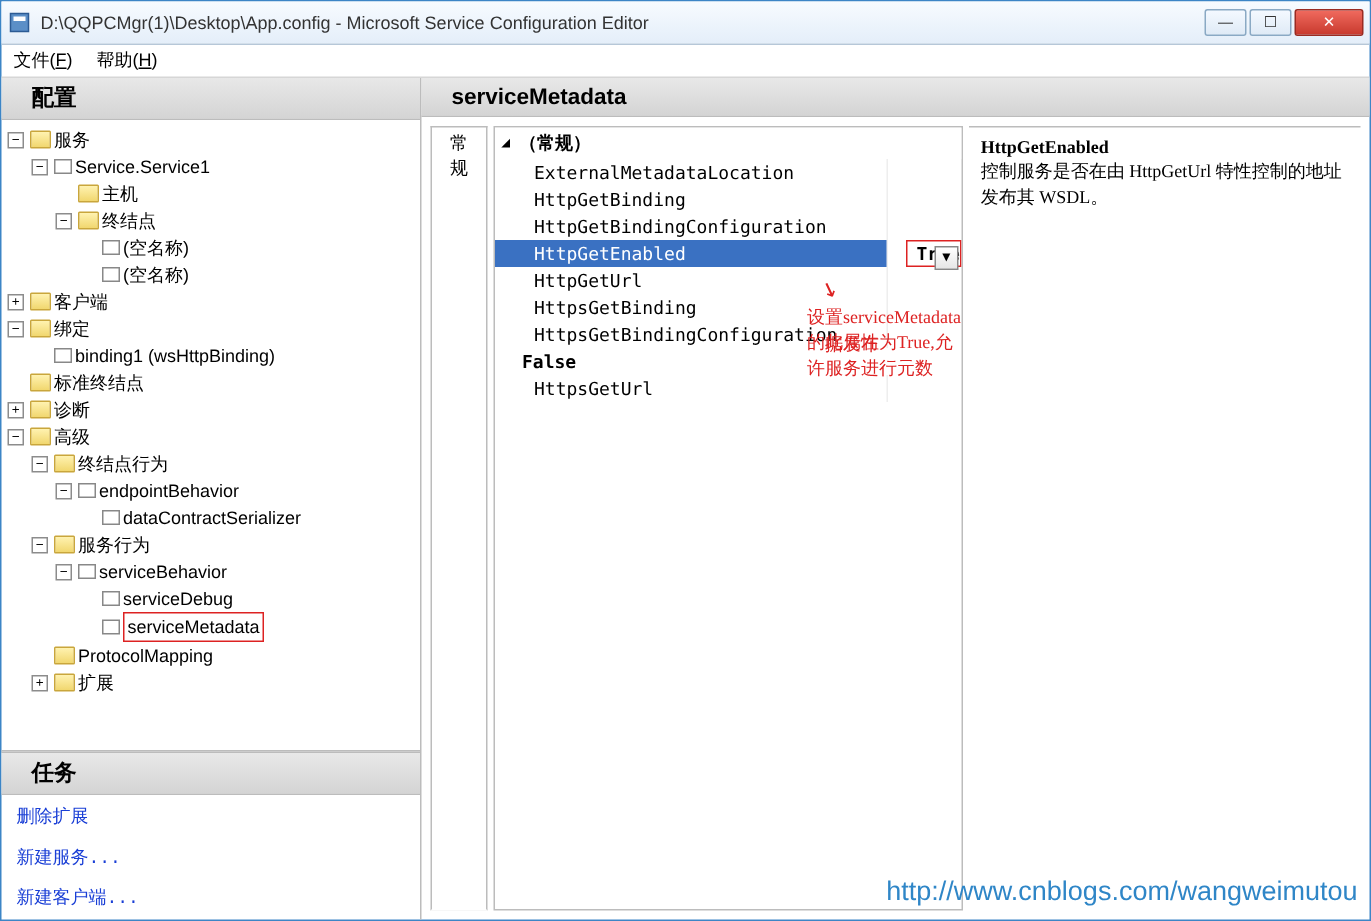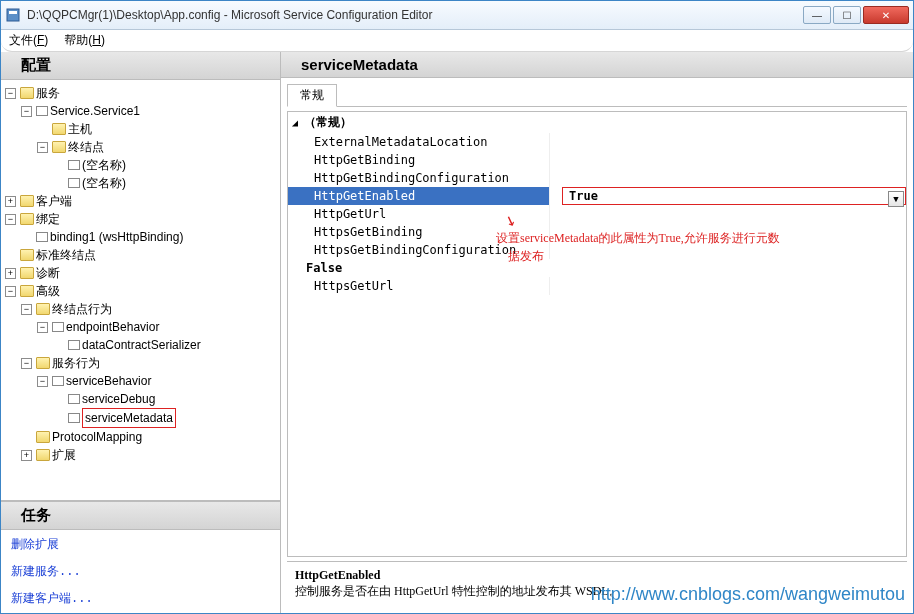--- a/index.html
+++ b/index.html
@@ -4,40 +4,40 @@
 <style>
 * { box-sizing: border-box; margin: 0; padding: 0; }
 body { font-family: "Microsoft YaHei", SimSun, Tahoma, sans-serif; font-size: 12px; background: #fff; overflow: hidden; }
 .window { width: 914px; height: 614px; border: 1px solid #3c85c6; display: flex; flex-direction: column; }
 .titlebar { height: 28px; background: linear-gradient(#f7fbff,#e4eef9); display: flex; align-items: center; padding: 14px 4px; border-bottom: 1px solid #b6c7d8; }
 .titlebar .icon { width: 16px; height: 16px; margin-right: 6px; }
 .titlebar .title { flex: 1; color: #333; font-size: 12px; }
 .win-btns { display: flex; gap: 2px; }
 .win-btn { width: 28px; height: 18px; border: 1px solid #8aa9c4; background: linear-gradient(#f4f9ff,#dfeaf6); border-radius: 2px; display: flex; align-items: center; justify-content: center; font-size: 10px; color: #333; }
 .win-btn.close { width: 46px; background: linear-gradient(#f06a5e,#c83a2e); color: #fff; border-color: #9a2b22; }
-.menubar { height: 22px; display: flex; align-items: center; padding: 0 8px; gap: 16px; border-bottom: 1px solid #d6d6d6; border-radius: 11px; }
+.menubar { height: 22px; display: flex; align-items: center; padding: 0 8px; gap: 16px; border-bottom: 1px solid #d6d6d6; }
 .menubar span u { text-decoration: underline; }
 .body { flex: 1; display: flex; min-height: 0; }
 .left { width: 280px; border-right: 1px solid #bcbcbc; display: flex; flex-direction: column; min-height: 0; }
 .panel-hdr { background: linear-gradient(#e8e8e8,#d4d4d4); border-bottom: 1px solid #bcbcbc; font-weight: bold; font-size: 15px; padding: 4px 20px; }
 .tree-wrap { flex: 1; overflow: auto; border-bottom: 1px solid #bcbcbc; padding: 4px 0; }
 .tree ul { list-style: none; padding-left: 16px; }
 .tree > ul { padding-left: 4px; }
 .tree li { white-space: nowrap; line-height: 18px; }
 .node { display: flex; align-items: center; gap: 2px; }
 .exp { width: 11px; height: 11px; border: 1px solid #8c8c8c; display: inline-flex; align-items: center; justify-content: center; font-size: 9px; line-height: 1; cursor: pointer; background: #fff; margin-right: 2px; }
 .exp.none { border: none; }
 .folder { width: 14px; height: 12px; background: linear-gradient(#fff2b0,#f1d76f); border: 1px solid #c9a63c; border-radius: 1px; display: inline-block; }
 .leaf-icon { width: 12px; height: 10px; border: 1px solid #888; background: #fff; display: inline-block; }
 .sel { border: 1px solid #d22; padding: 0 2px; }
 .tasks { border-top: 1px solid #bcbcbc; }
 .task-body { padding: 6px 10px; display: flex; flex-direction: column; gap: 10px; }
 .task-body a { color: #1a3fd6; text-decoration: none; font-family: Liberation Mono, monospace; }
 .right { flex: 1; display: flex; flex-direction: column; min-height: 0; }
-.content { flex: 1; display: flex; flex-direction: column; padding: 6px; gap: 4px; min-height: 0; }
+.content { flex: 1; display: flex; padding: 6px; gap: 4px; min-height: 0; }
 .tabset { display: flex; border-bottom: 1px solid #bcbcbc; }
 .tab { border: 1px solid #bcbcbc; border-bottom: 1px solid #fff; background: #fff; padding: 2px 12px; margin-bottom: -1px; font-family: SimSun, serif; }
 .propgrid { flex: 1; border: 1px solid #bcbcbc; display: flex; flex-direction: column; min-height: 0; position: relative; font-family: Consolas, SimSun, monospace; }
 .pg-rows { flex: 1; overflow: hidden; }
 .pg-cat { display: flex; align-items: center; background: #fff; padding: 2px 4px; font-weight: bold; }
 .pg-cat .tri { margin-right: 6px; font-size: 10px; }
 .pg-row { display: flex; height: 18px; align-items: stretch; }
 .pg-name { width: 262px; padding-left: 26px; border-right: 1px solid #eee; display: flex; align-items: center; }
 .pg-val { flex: 1; padding-left: 6px; display: flex; align-items: center; font-weight: bold; margin-left: 12px; }
 .pg-row.hl .pg-name { background: #3a71c2; color: #fff; }

